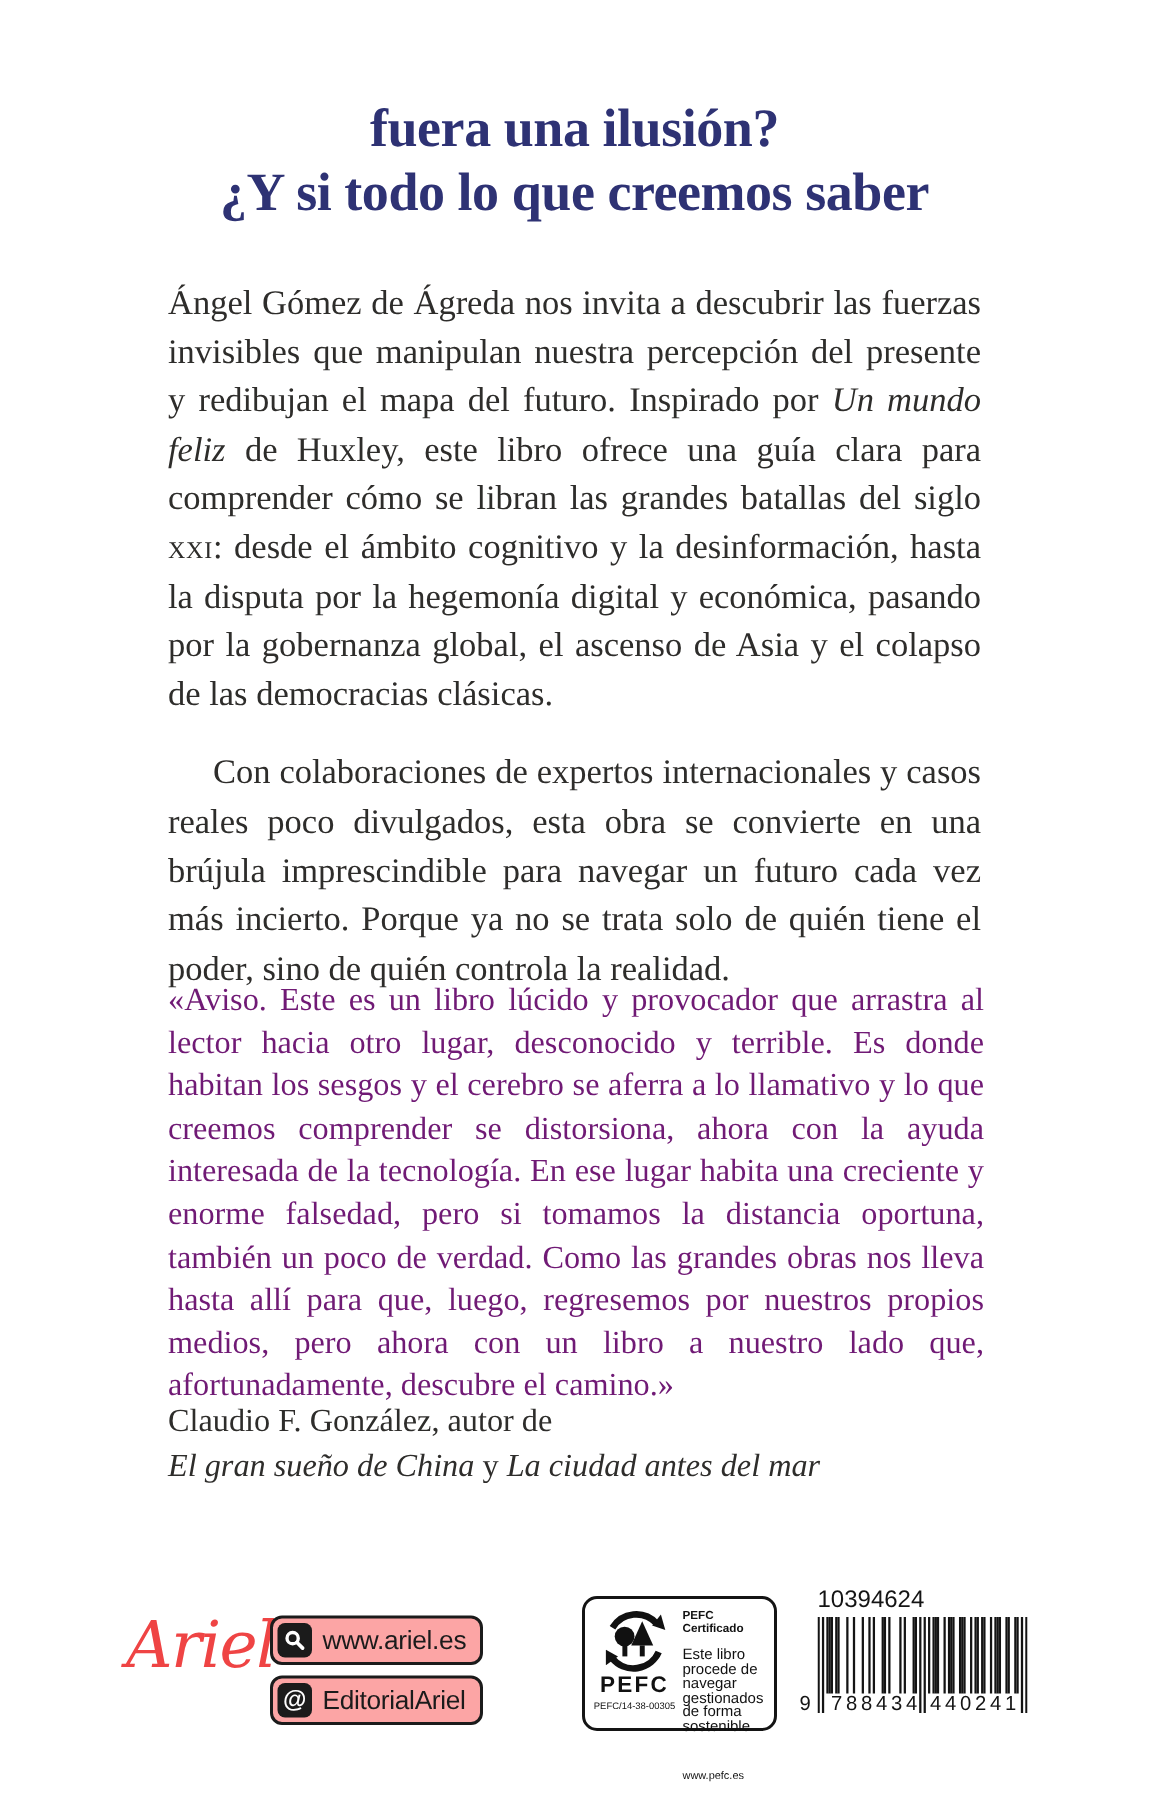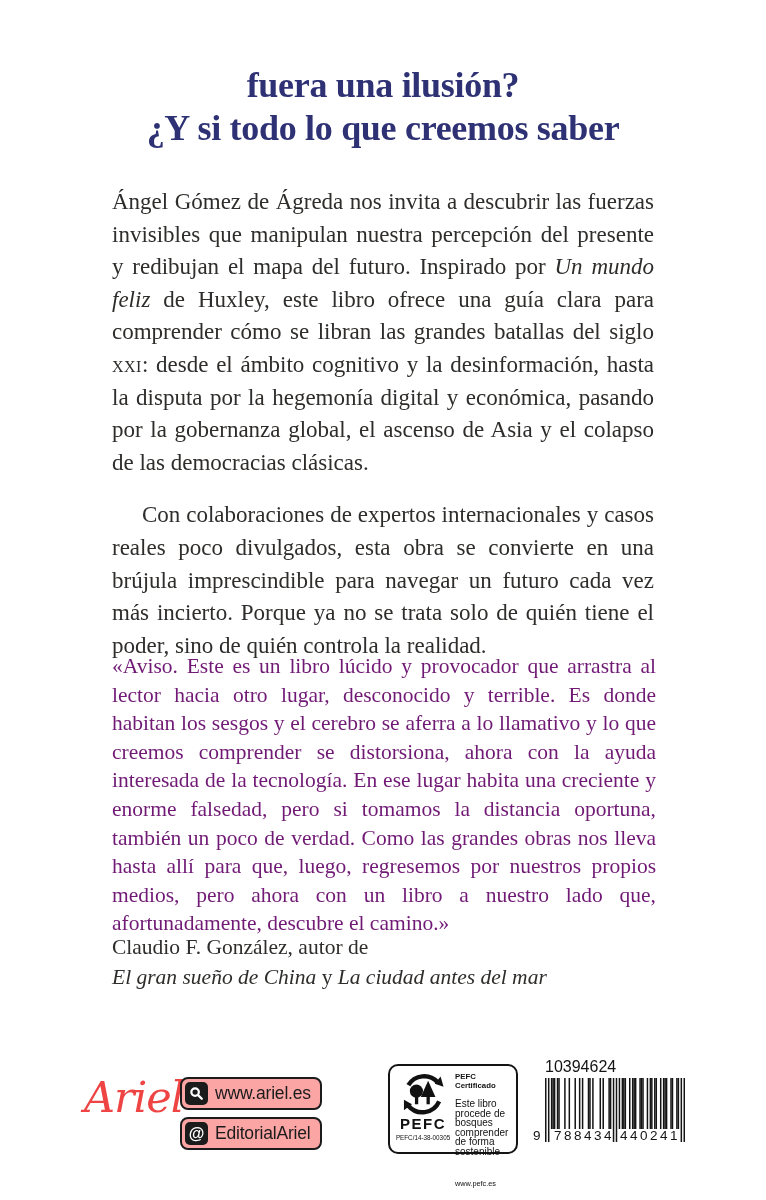--- a/index.html
+++ b/index.html
@@ -185,21 +185,21 @@
         <polygon points="37,12 47,34 27,34" fill="#111"></polygon>
         <rect x="34.8" y="34" width="4.5" height="10" fill="#111"></rect>
       </svg>
       <div class="pefc-word">PEFC</div>
       <div class="pefc-license">PEFC/14-38-00305</div>
     </div>
     <div class="pefc-right">
       <div class="pefc-title">PEFC Certificado</div>
       <div class="pefc-lines">
         <div>Este libro procede de</div>
-        <div>bosques comprender</div>
+        <div>navegar gestionados</div>
         <div>de forma sostenible</div>
       </div>
       <div class="pefc-url">www.pefc.es</div>
     </div>
   </div>
 
   <div class="barcode-wrap">
     <div class="barcode-top">10394624</div>
     <div class="barcode">
       <svg width="140" height="64" viewBox="0 0 95 64" preserveAspectRatio="none" aria-hidden="true">

